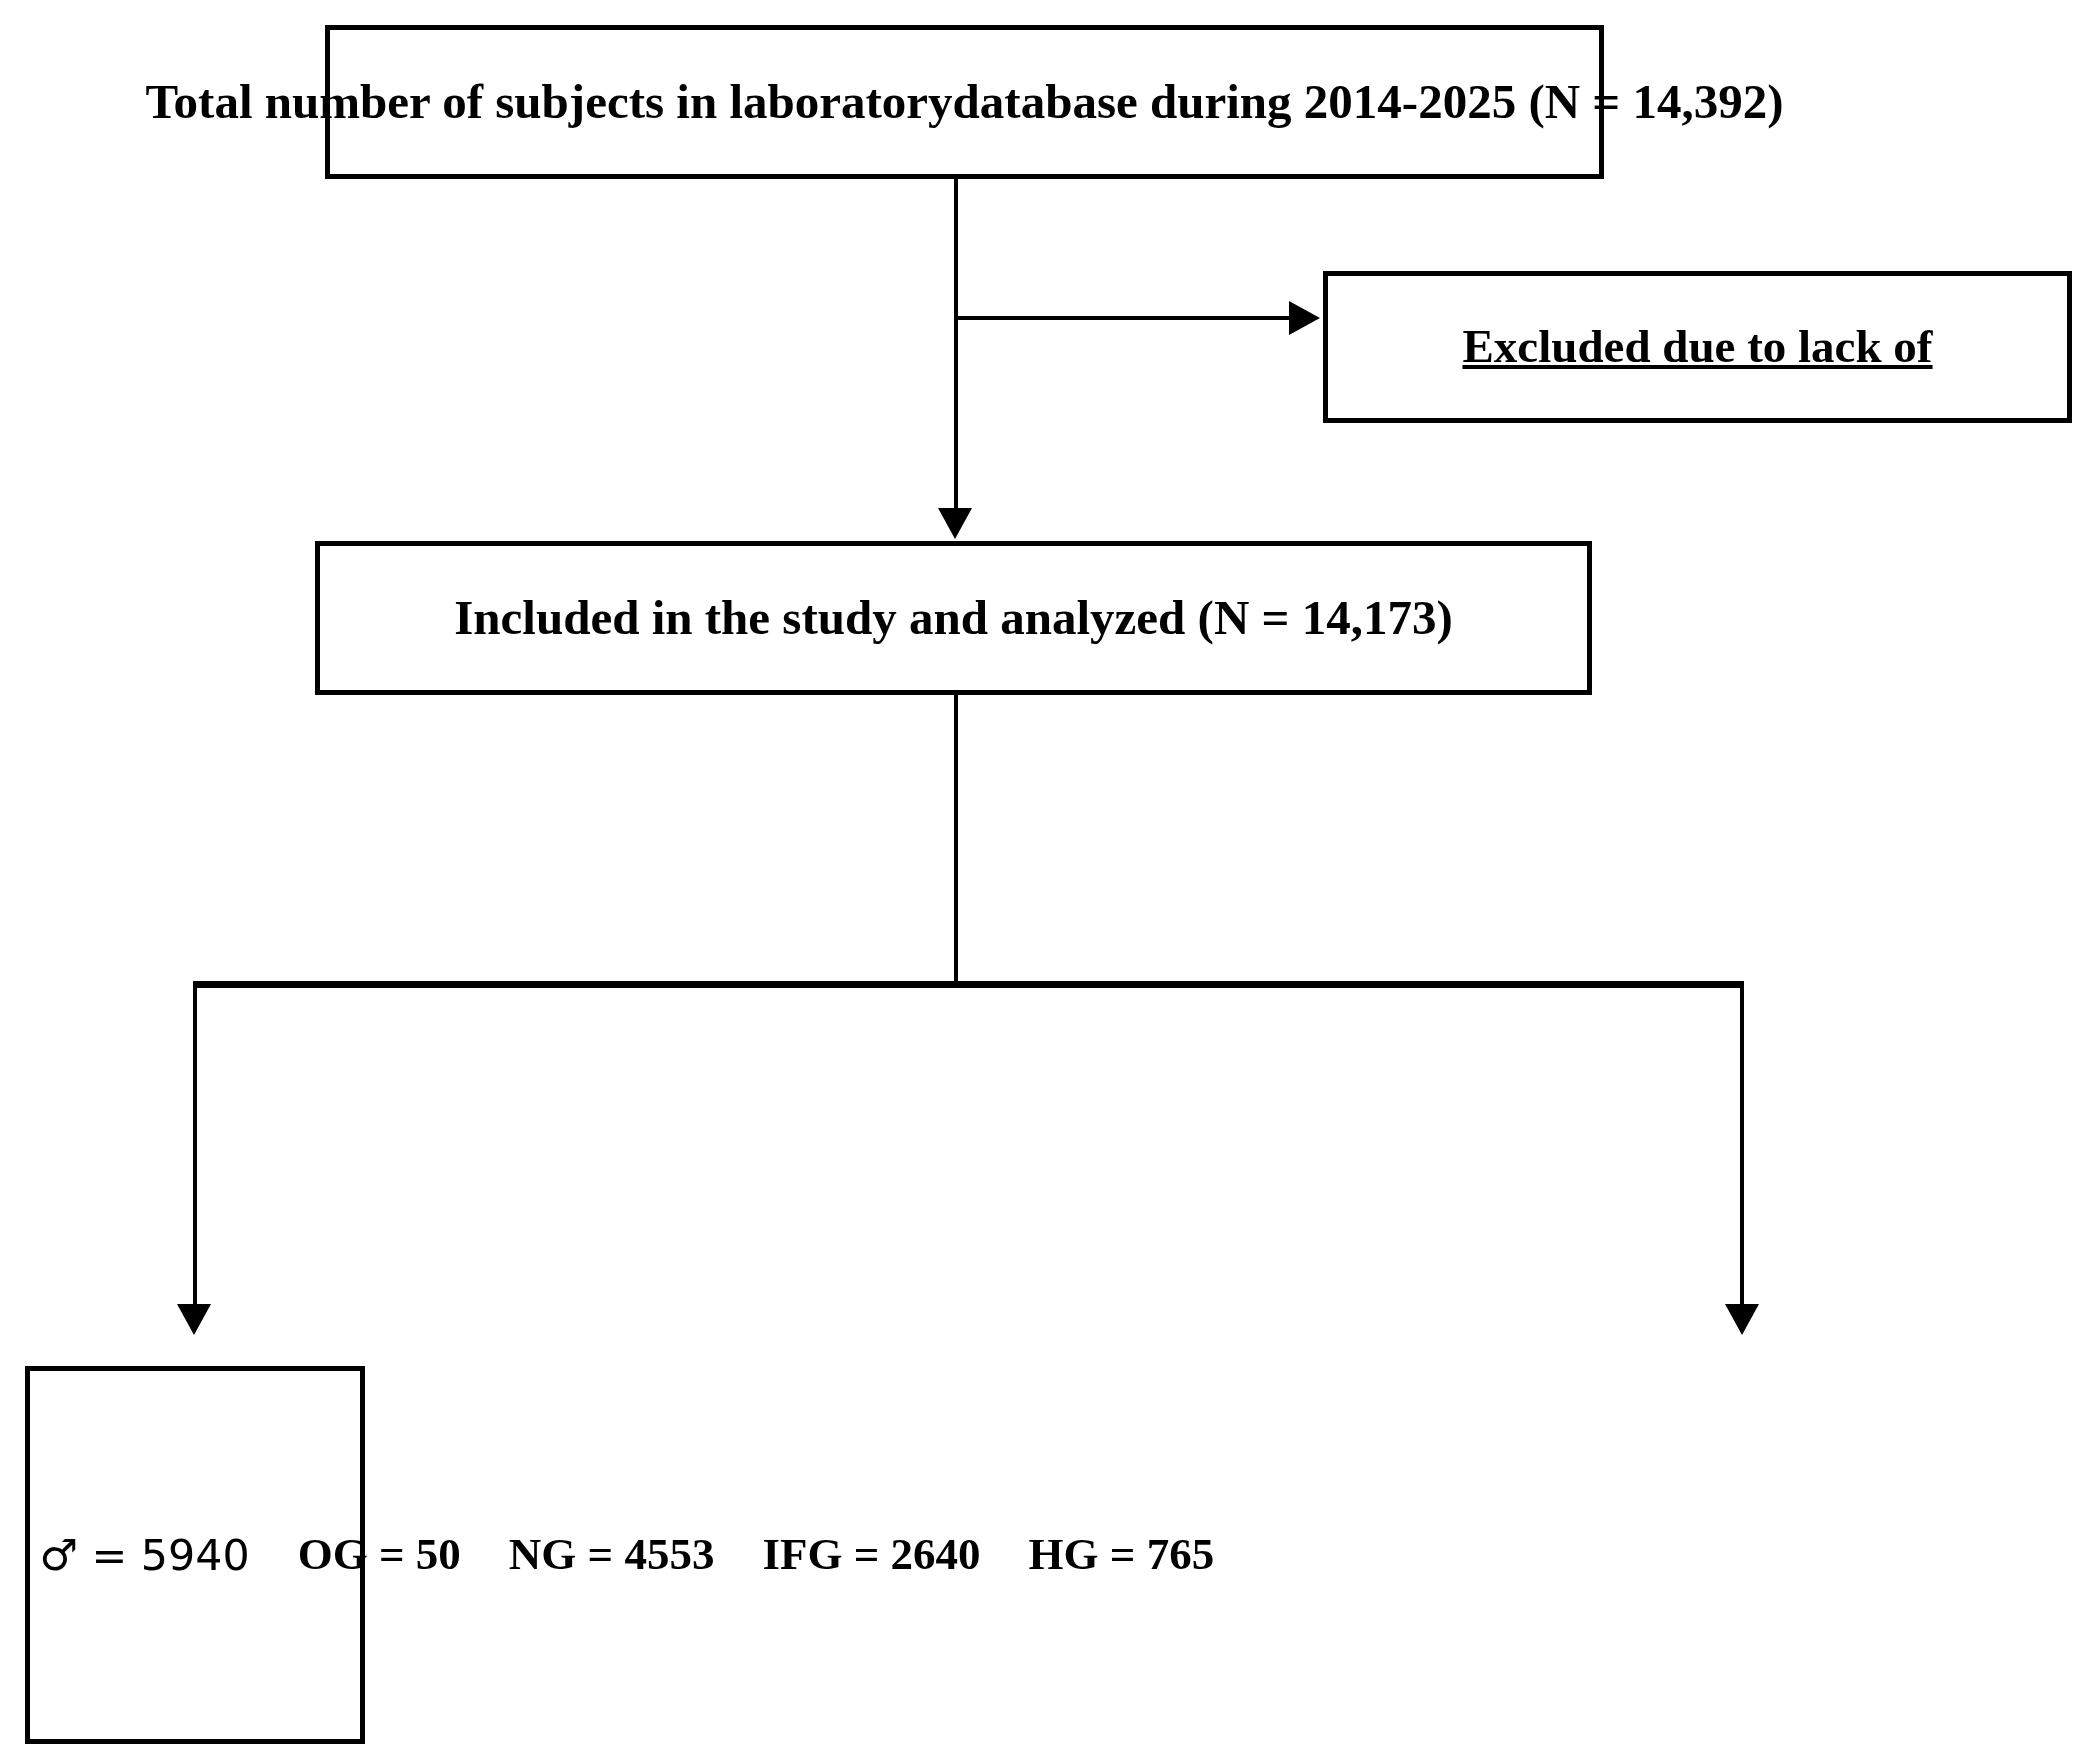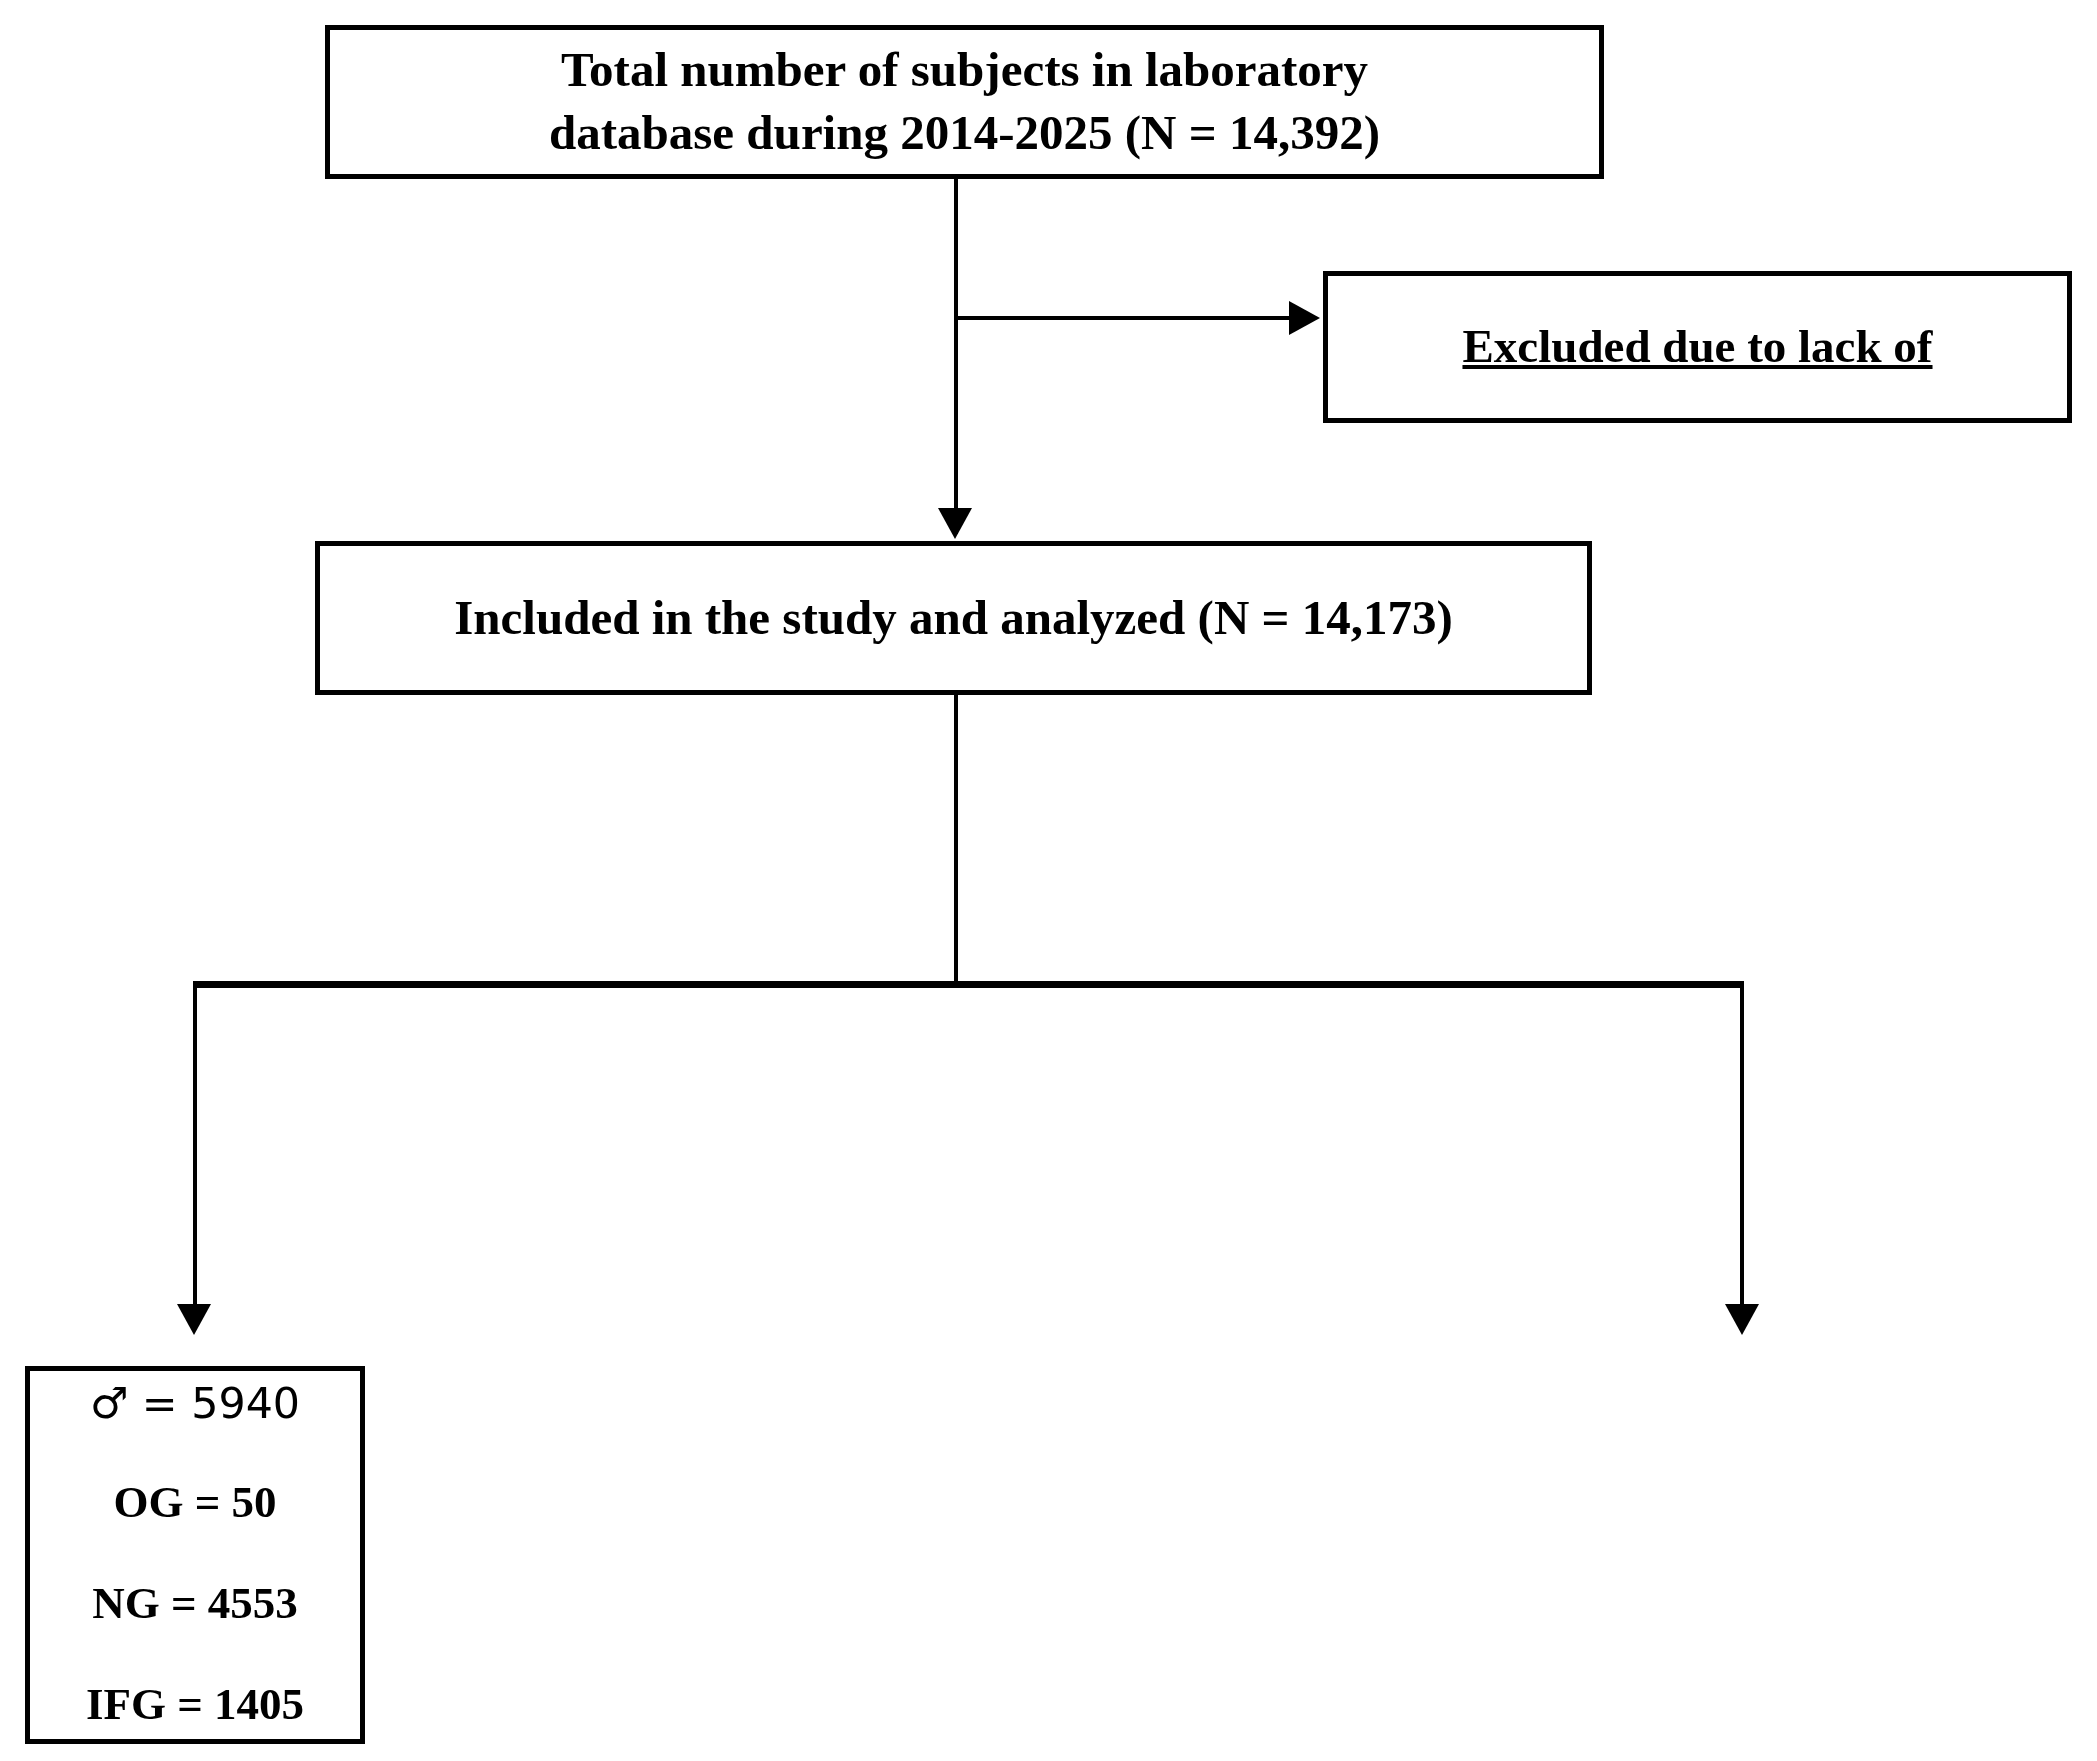--- a/index.html
+++ b/index.html
@@ -15,21 +15,21 @@
     background: #ffffff;
     font-family: "Liberation Serif", "DejaVu Serif", serif;
     overflow: hidden;
   }
   .node {
     position: absolute;
     box-sizing: border-box;
     border: 5.4px solid #000000;
     background: #ffffff;
     display: flex;
-    flex-direction: column;
+    flex-direction: row;
     align-items: center;
     justify-content: center;
     color: #000000;
     font-weight: bold;
     text-align: center;
   }
   .node .line {
     display: block;
     white-space: nowrap;
     line-height: 1.18;
@@ -119,21 +119,21 @@
   </div>
 
   <div class="node" id="node-included">
     <span class="line">Included in the study and analyzed (N = 14,173)</span>
   </div>
 
   <div class="node" id="node-male">
     <span class="line sexglyph">♂ = 5940</span>
     <span class="line">OG = 50</span>
     <span class="line">NG = 4553</span>
-    <span class="line">IFG = 1405</span>
+    <span class="line">IFG = 2640</span>
     <span class="line">HG = 765</span>
   </div>
 
 
   <div class="vline" style="left:954px; top:179px; height:355px;"></div>
   <div class="arrow-down" style="left:938px; top:508px;"></div>
 
   <div class="hline" style="left:954px; top:316px; width:338px;"></div>
   <div class="arrow-right" style="left:1289px; top:301px;"></div>
 

